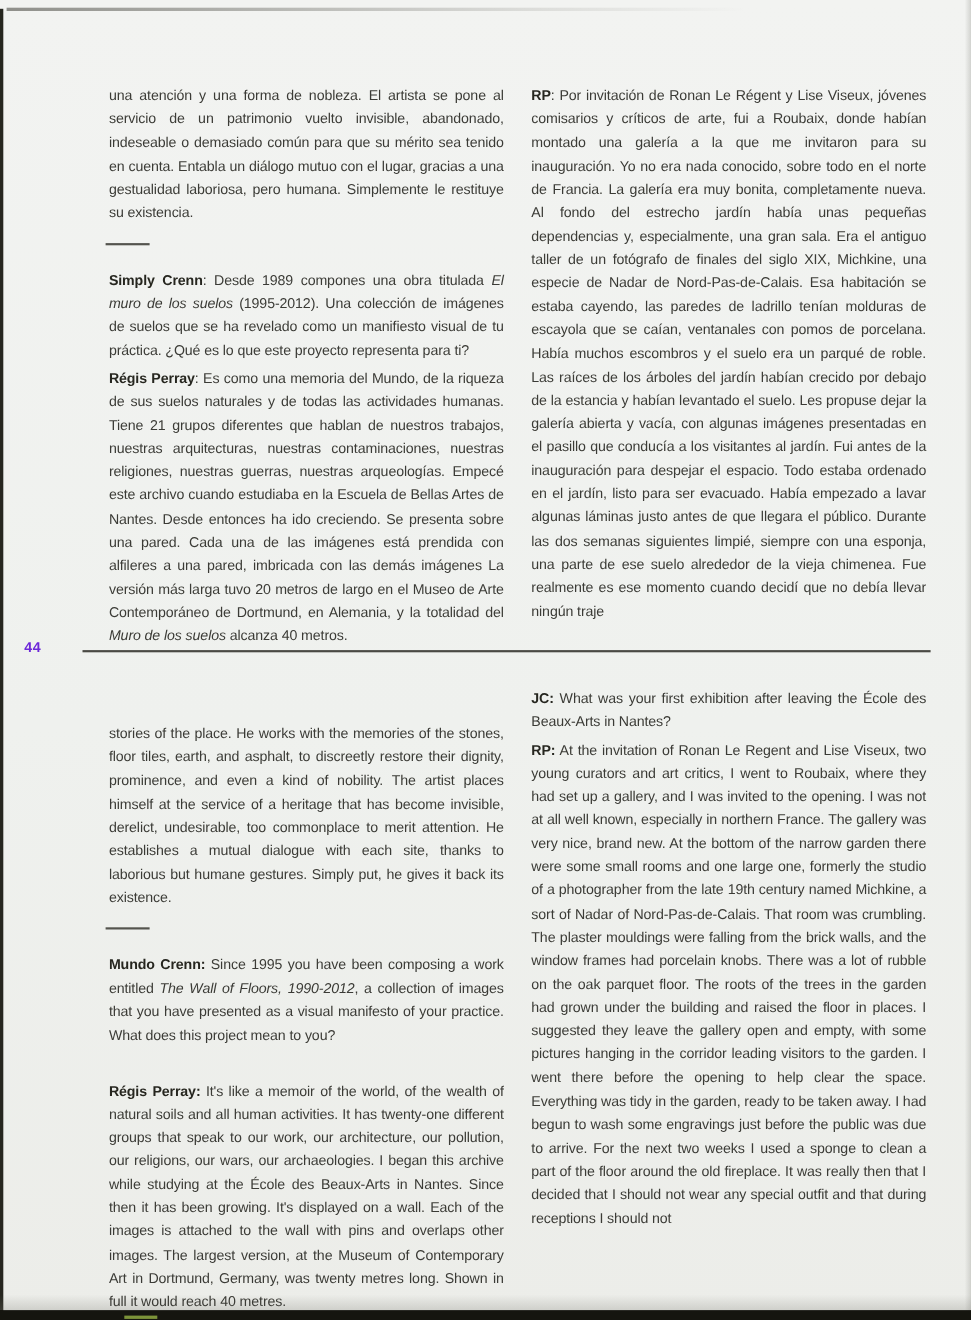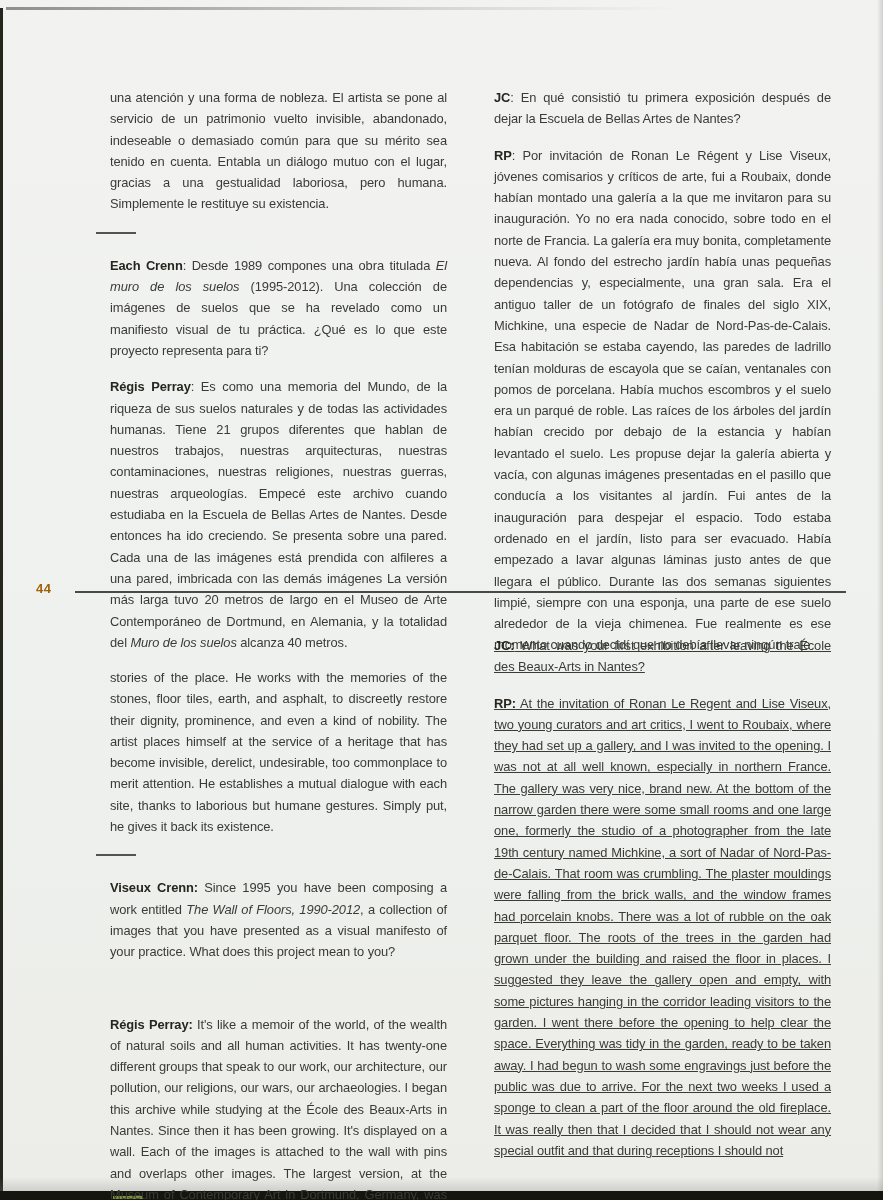--- a/index.html
+++ b/index.html
@@ -72,23 +72,23 @@
     width: 367px;
     text-align: justify;
     font-size: 12.9px;
     letter-spacing: -0.1px;
     line-height: 21.3px;
     color: #3b3b36;
   }
   .col-top-left    { left: 95px;  top: 72px;  }
   .col-top-right   { left: 479px; top: 72px;  }
   .col-bottom-left { left: 95px;  top: 652px; }
-  .col-bottom-right{ left: 479px; top: 620px; text-decoration: underline; }
+  .col-bottom-right{ left: 479px; top: 620px; }
 
-  .para { margin: 15px; }
+  .para { margin: 4px; }
   .para .b { font-weight: bold; color: #26261f; }
   .para .i { font-style: italic; }
 
   .sep-rule {
     width: 40px;
     height: 2px;
     background: #54544e;
     margin: 17px 0 21px 1px;
     border: 0;
   }
@@ -98,56 +98,55 @@
   .page-divider {
     position: absolute;
     left: 75px;
     top: 591px;
     width: 771px;
     height: 2px;
     background: #4a4a44;
   }
   .page-number {
     position: absolute;
-    left: 36px;
+    left: 22px;
     top: 581px;
     font-size: 13px;
     font-weight: bold;
     letter-spacing: 0.5px;
-    color: #a16207;
+    color: #6d28d9;
   }
 </style>
 </head>
 <body>
 
 <div class="edge-left"></div>
 <div class="edge-top"></div>
 <div class="edge-right"></div>
 <div class="edge-bottom-shadow"></div>
 <div class="edge-bottom">
   <div class="edge-bottom-speck"></div>
 </div>
 
 <div class="col col-top-left">
     <p class="para"><span>una atención y una forma de nobleza. El artista se pone al servicio de un patrimonio vuelto invisible, abandonado, indeseable o demasiado común para que su mérito sea tenido en cuenta. Entabla un diálogo mutuo con el lugar, gracias a una gestualidad laboriosa, pero humana. Simplemente le restituye su existencia.</span></p>
     <div class="sep-rule"></div>
-    <p class="para"><span class="b">Each Crenn</span><span>: Desde 1989 compones una obra titulada </span><span class="i">El muro de los suelos</span><span> (1995-2012). Una colección de imágenes de suelos que se ha revelado como un manifiesto visual de tu práctica. ¿Qué es lo que este proyecto representa para ti?</span></p>
+    <p class="para"><span class="b">Simply Crenn</span><span>: Desde 1989 compones una obra titulada </span><span class="i">El muro de los suelos</span><span> (1995-2012). Una colección de imágenes de suelos que se ha revelado como un manifiesto visual de tu práctica. ¿Qué es lo que este proyecto representa para ti?</span></p>
     <p class="para"><span class="b">Régis Perray</span><span>: Es como una memoria del Mundo, de la riqueza de sus suelos naturales y de todas las actividades humanas. Tiene 21 grupos diferentes que hablan de nuestros trabajos, nuestras arquitecturas, nuestras contaminaciones, nuestras religiones, nuestras guerras, nuestras arqueologías. Empecé este archivo cuando estudiaba en la Escuela de Bellas Artes de Nantes. Desde entonces ha ido creciendo. Se presenta sobre una pared. Cada una de las imágenes está prendida con alfileres a una pared, imbricada con las demás imágenes La versión más larga tuvo 20 metros de largo en el Museo de Arte Contemporáneo de Dortmund, en Alemania, y la totalidad del </span><span class="i">Muro de los suelos</span><span> alcanza 40 metros.</span></p>
   </div>
 <div class="col col-top-right">
-    <p class="para"><span class="b">JC</span><span>: En qué consistió tu primera exposición después de dejar la Escuela de Bellas Artes de Nantes?</span></p>
     <p class="para"><span class="b">RP</span><span>: Por invitación de Ronan Le Régent y Lise Viseux, jóvenes comisarios y críticos de arte, fui a Roubaix, donde habían montado una galería a la que me invitaron para su inauguración. Yo no era nada conocido, sobre todo en el norte de Francia. La galería era muy bonita, completamente nueva. Al fondo del estrecho jardín había unas pequeñas dependencias y, especialmente, una gran sala. Era el antiguo taller de un fotógrafo de finales del siglo XIX, Michkine, una especie de Nadar de Nord-Pas-de-Calais. Esa habitación se estaba cayendo, las paredes de ladrillo tenían molduras de escayola que se caían, ventanales con pomos de porcelana. Había muchos escombros y el suelo era un parqué de roble. Las raíces de los árboles del jardín habían crecido por debajo de la estancia y habían levantado el suelo. Les propuse dejar la galería abierta y vacía, con algunas imágenes presentadas en el pasillo que conducía a los visitantes al jardín. Fui antes de la inauguración para despejar el espacio. Todo estaba ordenado en el jardín, listo para ser evacuado. Había empezado a lavar algunas láminas justo antes de que llegara el público. Durante las dos semanas siguientes limpié, siempre con una esponja, una parte de ese suelo alrededor de la vieja chimenea. Fue realmente es ese momento cuando decidí que no debía llevar ningún traje</span></p>
   </div>
 
 <div class="page-number">44</div>
 <div class="page-divider"></div>
 
 <div class="col col-bottom-left">
     <p class="para"><span>stories of the place. He works with the memories of the stones, floor tiles, earth, and asphalt, to discreetly restore their dignity, prominence, and even a kind of nobility. The artist places himself at the service of a heritage that has become invisible, derelict, undesirable, too commonplace to merit attention. He establishes a mutual dialogue with each site, thanks to laborious but humane gestures. Simply put, he gives it back its existence.</span></p>
     <div class="sep-rule"></div>
-    <p class="para"><span class="b">Viseux Crenn:</span><span> Since 1995 you have been composing a work entitled </span><span class="i">The Wall of Floors, 1990-2012</span><span>, a collection of images that you have presented as a visual manifesto of your practice. What does this project mean to you?</span></p>
+    <p class="para"><span class="b">Mundo Crenn:</span><span> Since 1995 you have been composing a work entitled </span><span class="i">The Wall of Floors, 1990-2012</span><span>, a collection of images that you have presented as a visual manifesto of your practice. What does this project mean to you?</span></p>
     <div class="para-gap"></div>
     <p class="para"><span class="b">Régis Perray:</span><span> It's like a memoir of the world, of the wealth of natural soils and all human activities. It has twenty-one different groups that speak to our work, our architecture, our pollution, our religions, our wars, our archaeologies. I began this archive while studying at the École des Beaux-Arts in Nantes. Since then it has been growing. It's displayed on a wall. Each of the images is attached to the wall with pins and overlaps other images. The largest version, at the Museum of Contemporary Art in Dortmund, Germany, was twenty metres long. Shown in full it would reach 40 metres.</span></p>
   </div>
 <div class="col col-bottom-right">
     <p class="para"><span class="b">JC:</span><span> What was your first exhibition after leaving the École des Beaux-Arts in Nantes?</span></p>
     <p class="para"><span class="b">RP:</span><span> At the invitation of Ronan Le Regent and Lise Viseux, two young curators and art critics, I went to Roubaix, where they had set up a gallery, and I was invited to the opening. I was not at all well known, especially in northern France. The gallery was very nice, brand new. At the bottom of the narrow garden there were some small rooms and one large one, formerly the studio of a photographer from the late 19th century named Michkine, a sort of Nadar of Nord-Pas-de-Calais. That room was crumbling. The plaster mouldings were falling from the brick walls, and the window frames had porcelain knobs. There was a lot of rubble on the oak parquet floor. The roots of the trees in the garden had grown under the building and raised the floor in places. I suggested they leave the gallery open and empty, with some pictures hanging in the corridor leading visitors to the garden. I went there before the opening to help clear the space. Everything was tidy in the garden, ready to be taken away. I had begun to wash some engravings just before the public was due to arrive. For the next two weeks I used a sponge to clean a part of the floor around the old fireplace. It was really then that I decided that I should not wear any special outfit and that during receptions I should not</span></p>
   </div>
 
 </body></html>

